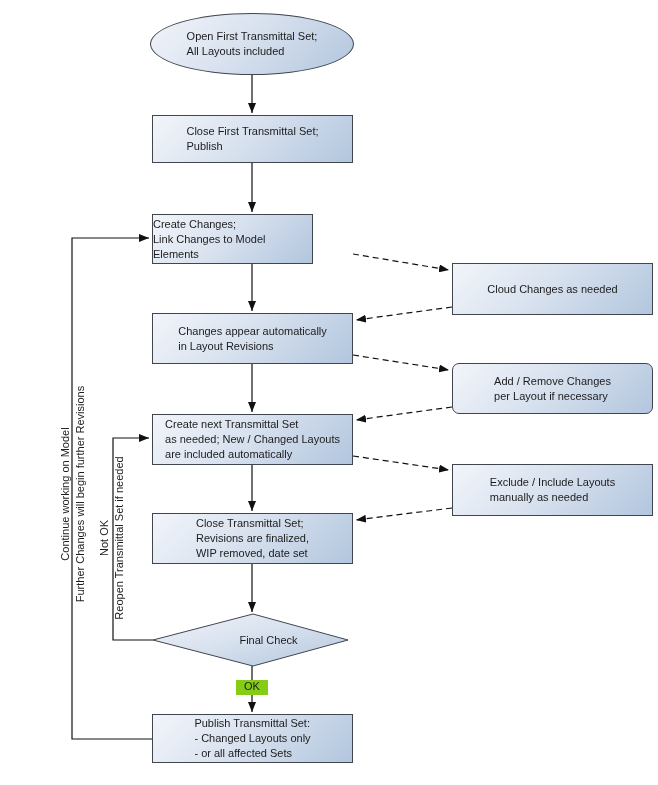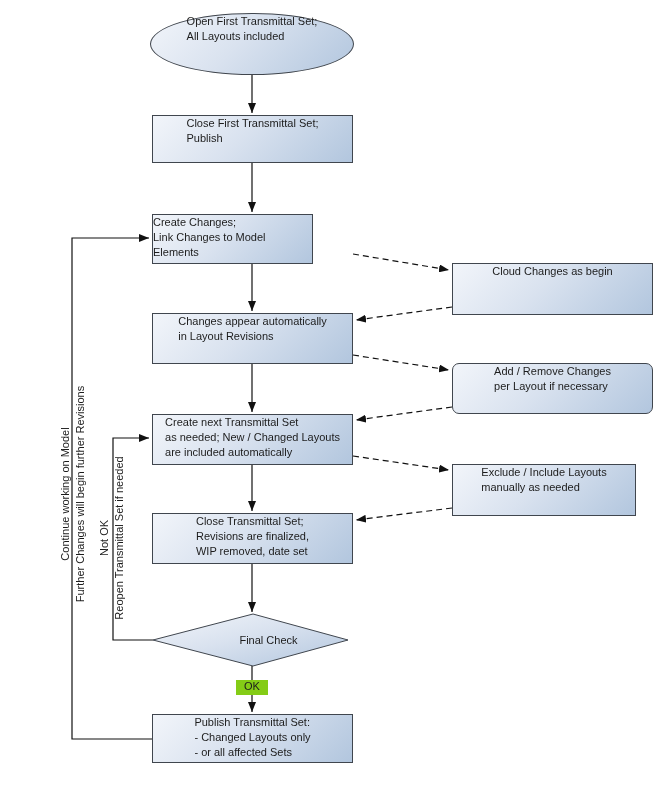--- a/index.html
+++ b/index.html
@@ -4,21 +4,21 @@
 <style>
   html,body{margin:0;padding:0;background:#fff;}
   #canvas{
     position:relative;width:658px;height:785px;background:#ffffff;
     font-family:"Liberation Sans", sans-serif;color:#222;overflow:hidden;
   }
   .node{
     position:absolute;box-sizing:border-box;
     border:1px solid #40464e;
     background:linear-gradient(135deg,#f2f5fa 0%,#d9e2ef 45%,#b2c6de 100%);
-    display:flex;justify-content:center;
+    display:flex;align-items:center;justify-content:center;
   }
   .node .txt{
     white-space:pre-line;font-size:11px;line-height:15px;color:#1c1c1c;
     text-align:left;
   }
   .node.center .txt{text-align:center;}
   .ellipse{border-radius:50%;}
   .diamond-text{
     position:absolute;display:flex;align-items:center;justify-content:center;
     z-index:4;
@@ -72,29 +72,29 @@
 WIP removed, date set</div>
   </div>
 
   <div class="node" style="left:152px;top:714px;width:201px;height:49px;">
     <div class="txt">Publish Transmittal Set:
 - Changed Layouts only
 - or all affected Sets</div>
   </div>
 
   <div class="node center" style="left:452px;top:263px;width:201px;height:52px;">
-    <div class="txt">Cloud Changes as begin</div>
+    <div class="txt">Cloud Changes as needed</div>
   </div>
 
   <div class="node" style="left:452px;top:363px;width:201px;height:51px;border-radius:7px;">
     <div class="txt">Add / Remove Changes
 per Layout if necessary</div>
   </div>
 
-  <div class="node" style="left:452px;top:464px;width:184px;height:52px;">
+  <div class="node" style="left:452px;top:464px;width:201px;height:52px;">
     <div class="txt">Exclude / Include Layouts
 manually as needed</div>
   </div>
 
   <div class="diamond-text" style="left:153px;top:614px;width:195px;height:52px;">
     <div class="txt">Final Check</div>
   </div>
 
   <svg class="wires" width="658" height="785" viewBox="0 0 658 785">
     <defs>

